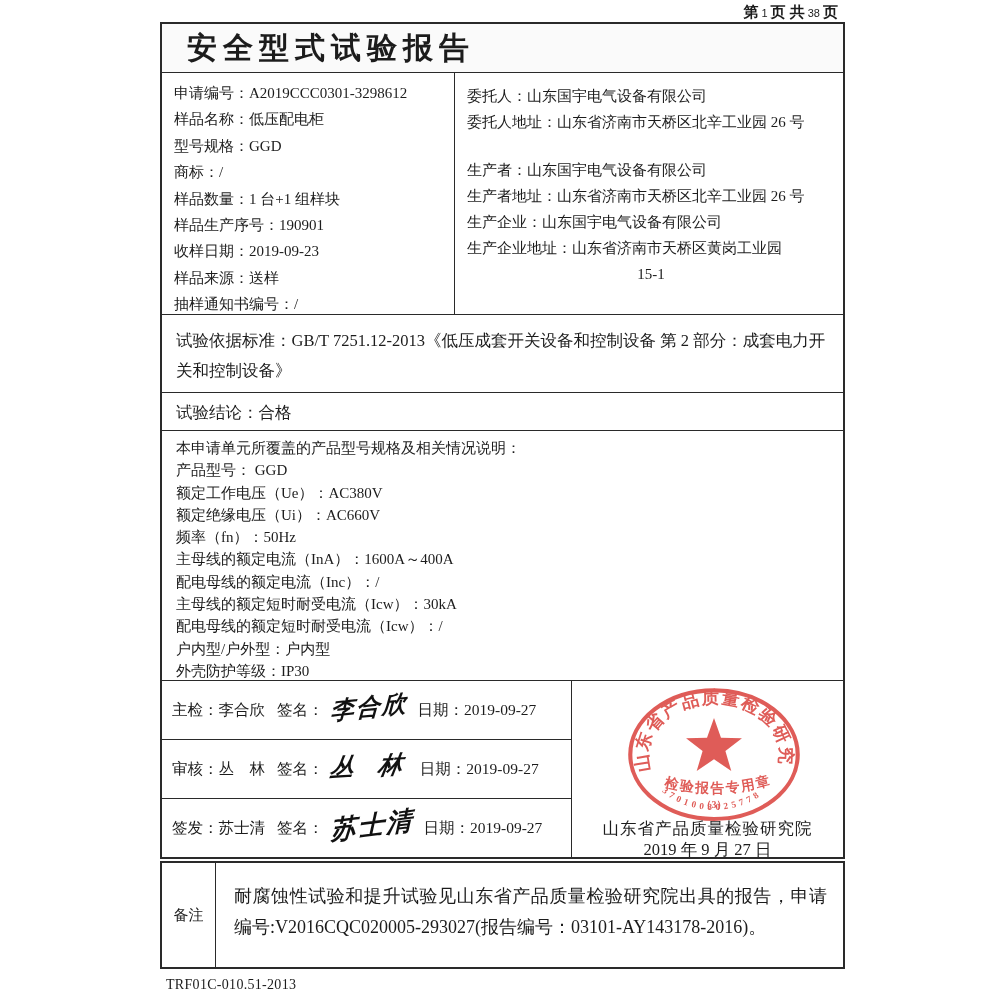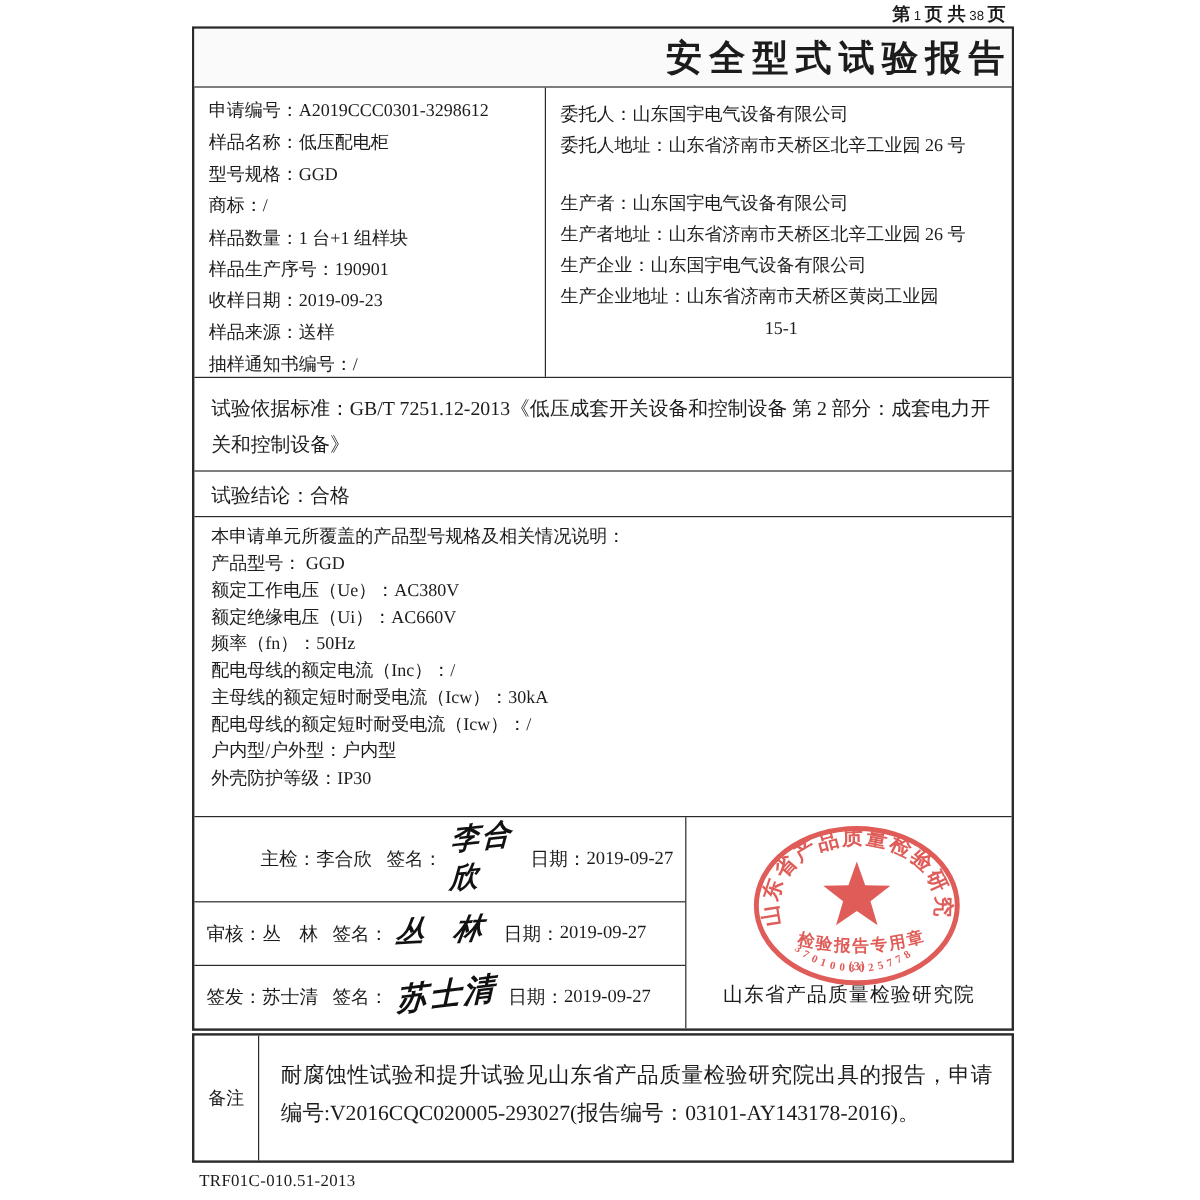--- a/index.html
+++ b/index.html
@@ -26,21 +26,21 @@
 
   
   .doc-table {
     position: absolute; left: 160px; top: 22px; width: 685px;
     border: 2px solid #2a2a2a; background: #fff;
   }
   .row { border-top: 1px solid #2a2a2a; }
   .row:first-child { border-top: none; }
 
   .title-row {
-    height: 48px; display: flex; align-items: center; justify-content: flex-end;
+    height: 48px; display: flex; align-items: center; justify-content: flex-start;
     background: #fafafa;
     padding-left: 25px;
   }
   .title-row h1 { font-size: 30px; font-weight: 700; letter-spacing: 6px; }
 
   .info-row { display: flex; height: 242px; }
   .info-left {
     width: 293px; border-right: 1px solid #2a2a2a;
     padding: 7px 25px 0 12px; font-size: 15px;
   }
@@ -53,21 +53,21 @@
 
   .standard-row { height: 78px; padding: 11px 14px 0 14px; font-size: 16.5px; line-height: 30px; }
   .conclusion-row { height: 38px; padding: 9px 14px 0 14px; font-size: 16.5px; }
 
   .product-row { height: 250px; padding: 6px 14px 0 14px; font-size: 15px; }
   .product-row div { line-height: 22.3px; white-space: nowrap; }
 
   .sig-row { display: flex; height: 177px; }
   .sig-left { width: 410px; border-right: 1px solid #2a2a2a; display: flex; flex-direction: column; }
   .sig-line { flex: 1; border-top: 1px solid #2a2a2a; display: flex; align-items: center; padding: 0 10px; font-size: 15.5px; }
-  .sig-line:first-child { border-top: none; margin-left: 45px; }
+  .sig-line:first-child { border-top: none; }
   .sig-line .lbl { white-space: nowrap; }
   .handwriting {
     font-family: "DejaVu Sans", sans-serif;
     font-style: italic; font-weight: 700; font-size: 24px;
     display: inline-block; transform: rotate(-6deg) skewX(-8deg);
     margin: 0 10px 6px 6px; letter-spacing: 2px; color: #111;
   }
   .hw2 { transform: rotate(-3deg) skewX(-12deg); letter-spacing: 8px; }
   .hw3 { transform: rotate(-7deg) skewX(-6deg); font-size: 26px; }
 
@@ -141,20 +141,21 @@
     <div class="row conclusion-row">
       <span>试验结论：合格</span>
     </div>
 
     <div class="row product-row">
       <div>本申请单元所覆盖的产品型号规格及相关情况说明：</div>
       <div>产品型号：  GGD</div>
       <div>额定工作电压（Ue）：AC380V</div>
       <div>额定绝缘电压（Ui）：AC660V</div>
       <div>频率（fn）：50Hz</div>
+      <div>主母线的额定电流（InA）：1600A～400A</div>
       <div>配电母线的额定电流（Inc）：/</div>
       <div>主母线的额定短时耐受电流（Icw）：30kA</div>
       <div>配电母线的额定短时耐受电流（Icw）：/</div>
       <div>户内型/户外型：户内型</div>
       <div>外壳防护等级：IP30</div>
     </div>
 
     <div class="row sig-row">
       <div class="sig-left">
         <div class="sig-line">
@@ -197,20 +198,21 @@
           </text>
           <text class="seal-text" font-size="15" letter-spacing="2" fill="#dd4f4a">
             <textPath href="#sealInnerArc" startOffset="6">检验报告专用章</textPath>
           </text>
           <text class="seal-text" x="100" y="136" text-anchor="middle" font-size="11" fill="#dd4f4a">（3）</text>
           <text class="seal-text" font-size="10" letter-spacing="4" fill="#dd4f4a">
             <textPath href="#sealBottomArc" startOffset="8">3701008025778</textPath>
           </text>
         </svg>
         <div class="stamp-org">山东省产品质量检验研究院</div>
+        <div class="stamp-date">2019 年 9 月 27 日</div>
       </div>
     </div>
   </div>
 
   <div class="remark-table">
     <div class="remark-label">备注</div>
     <div class="remark-body">耐腐蚀性试验和提升试验见山东省产品质量检验研究院出具的报告，申请编号:V2016CQC020005-293027(报告编号：03101-AY143178-2016)。</div>
   </div>
 
   <div class="ftr-left">TRF01C-010.51-2013</div>

